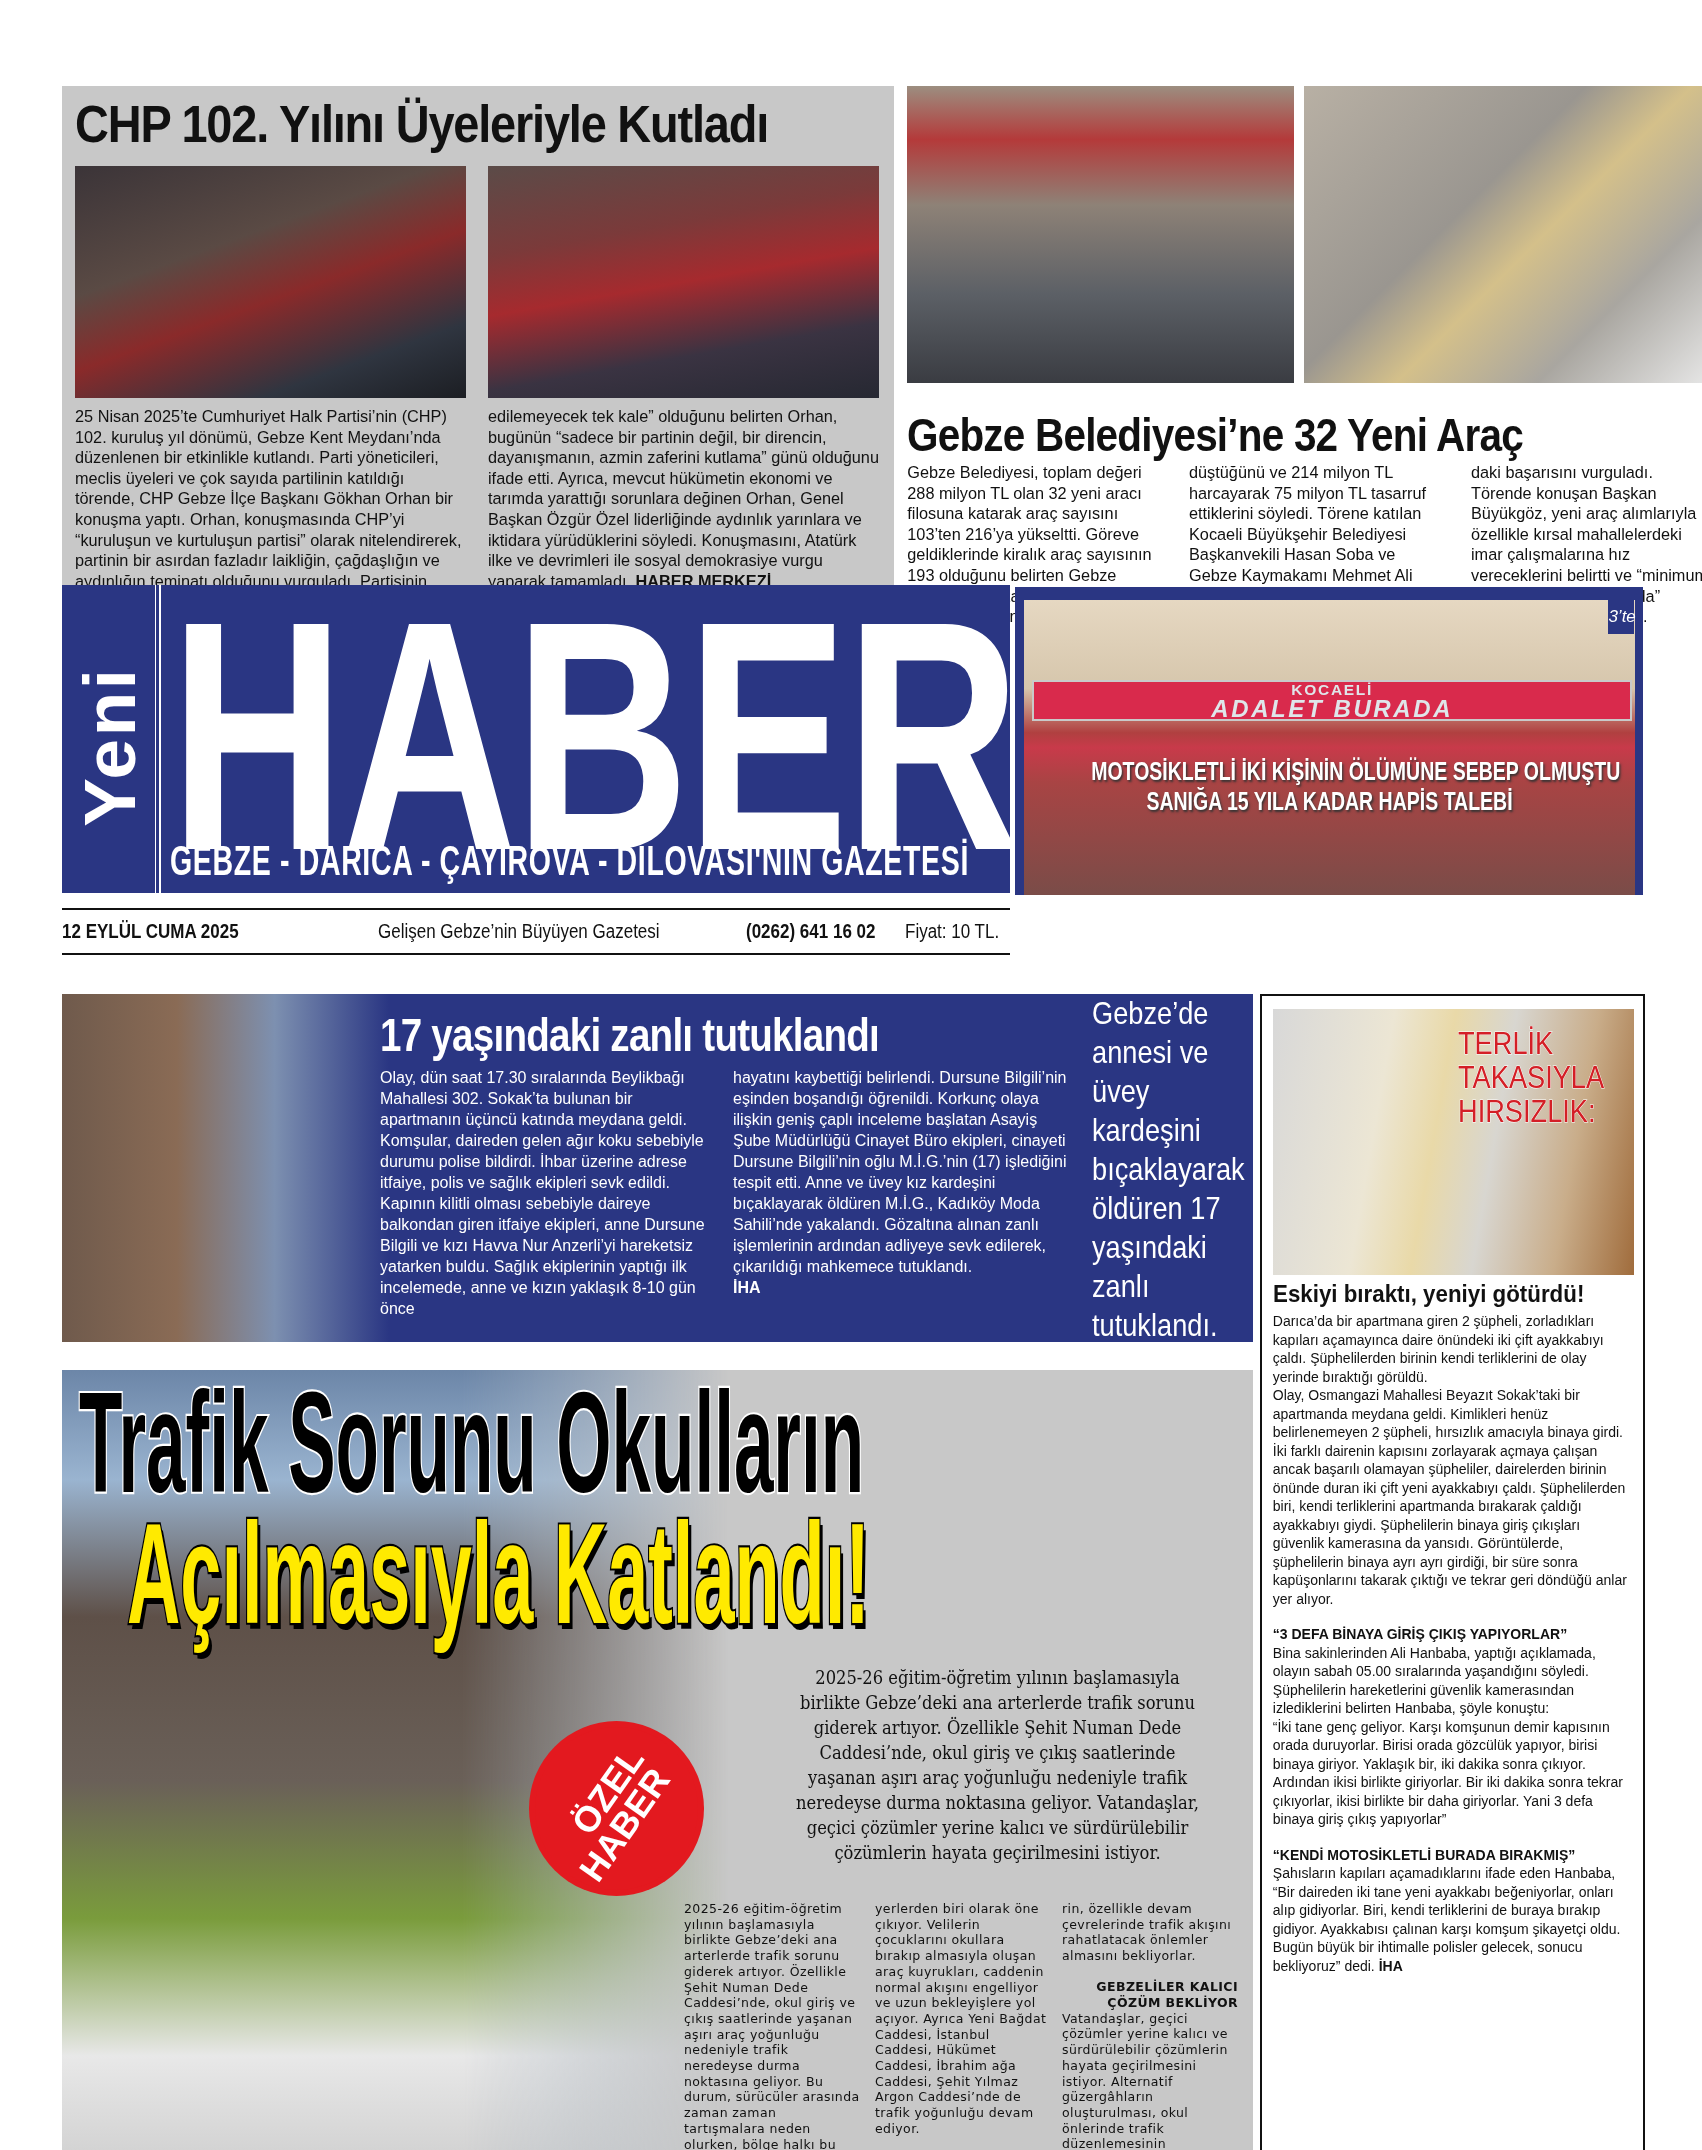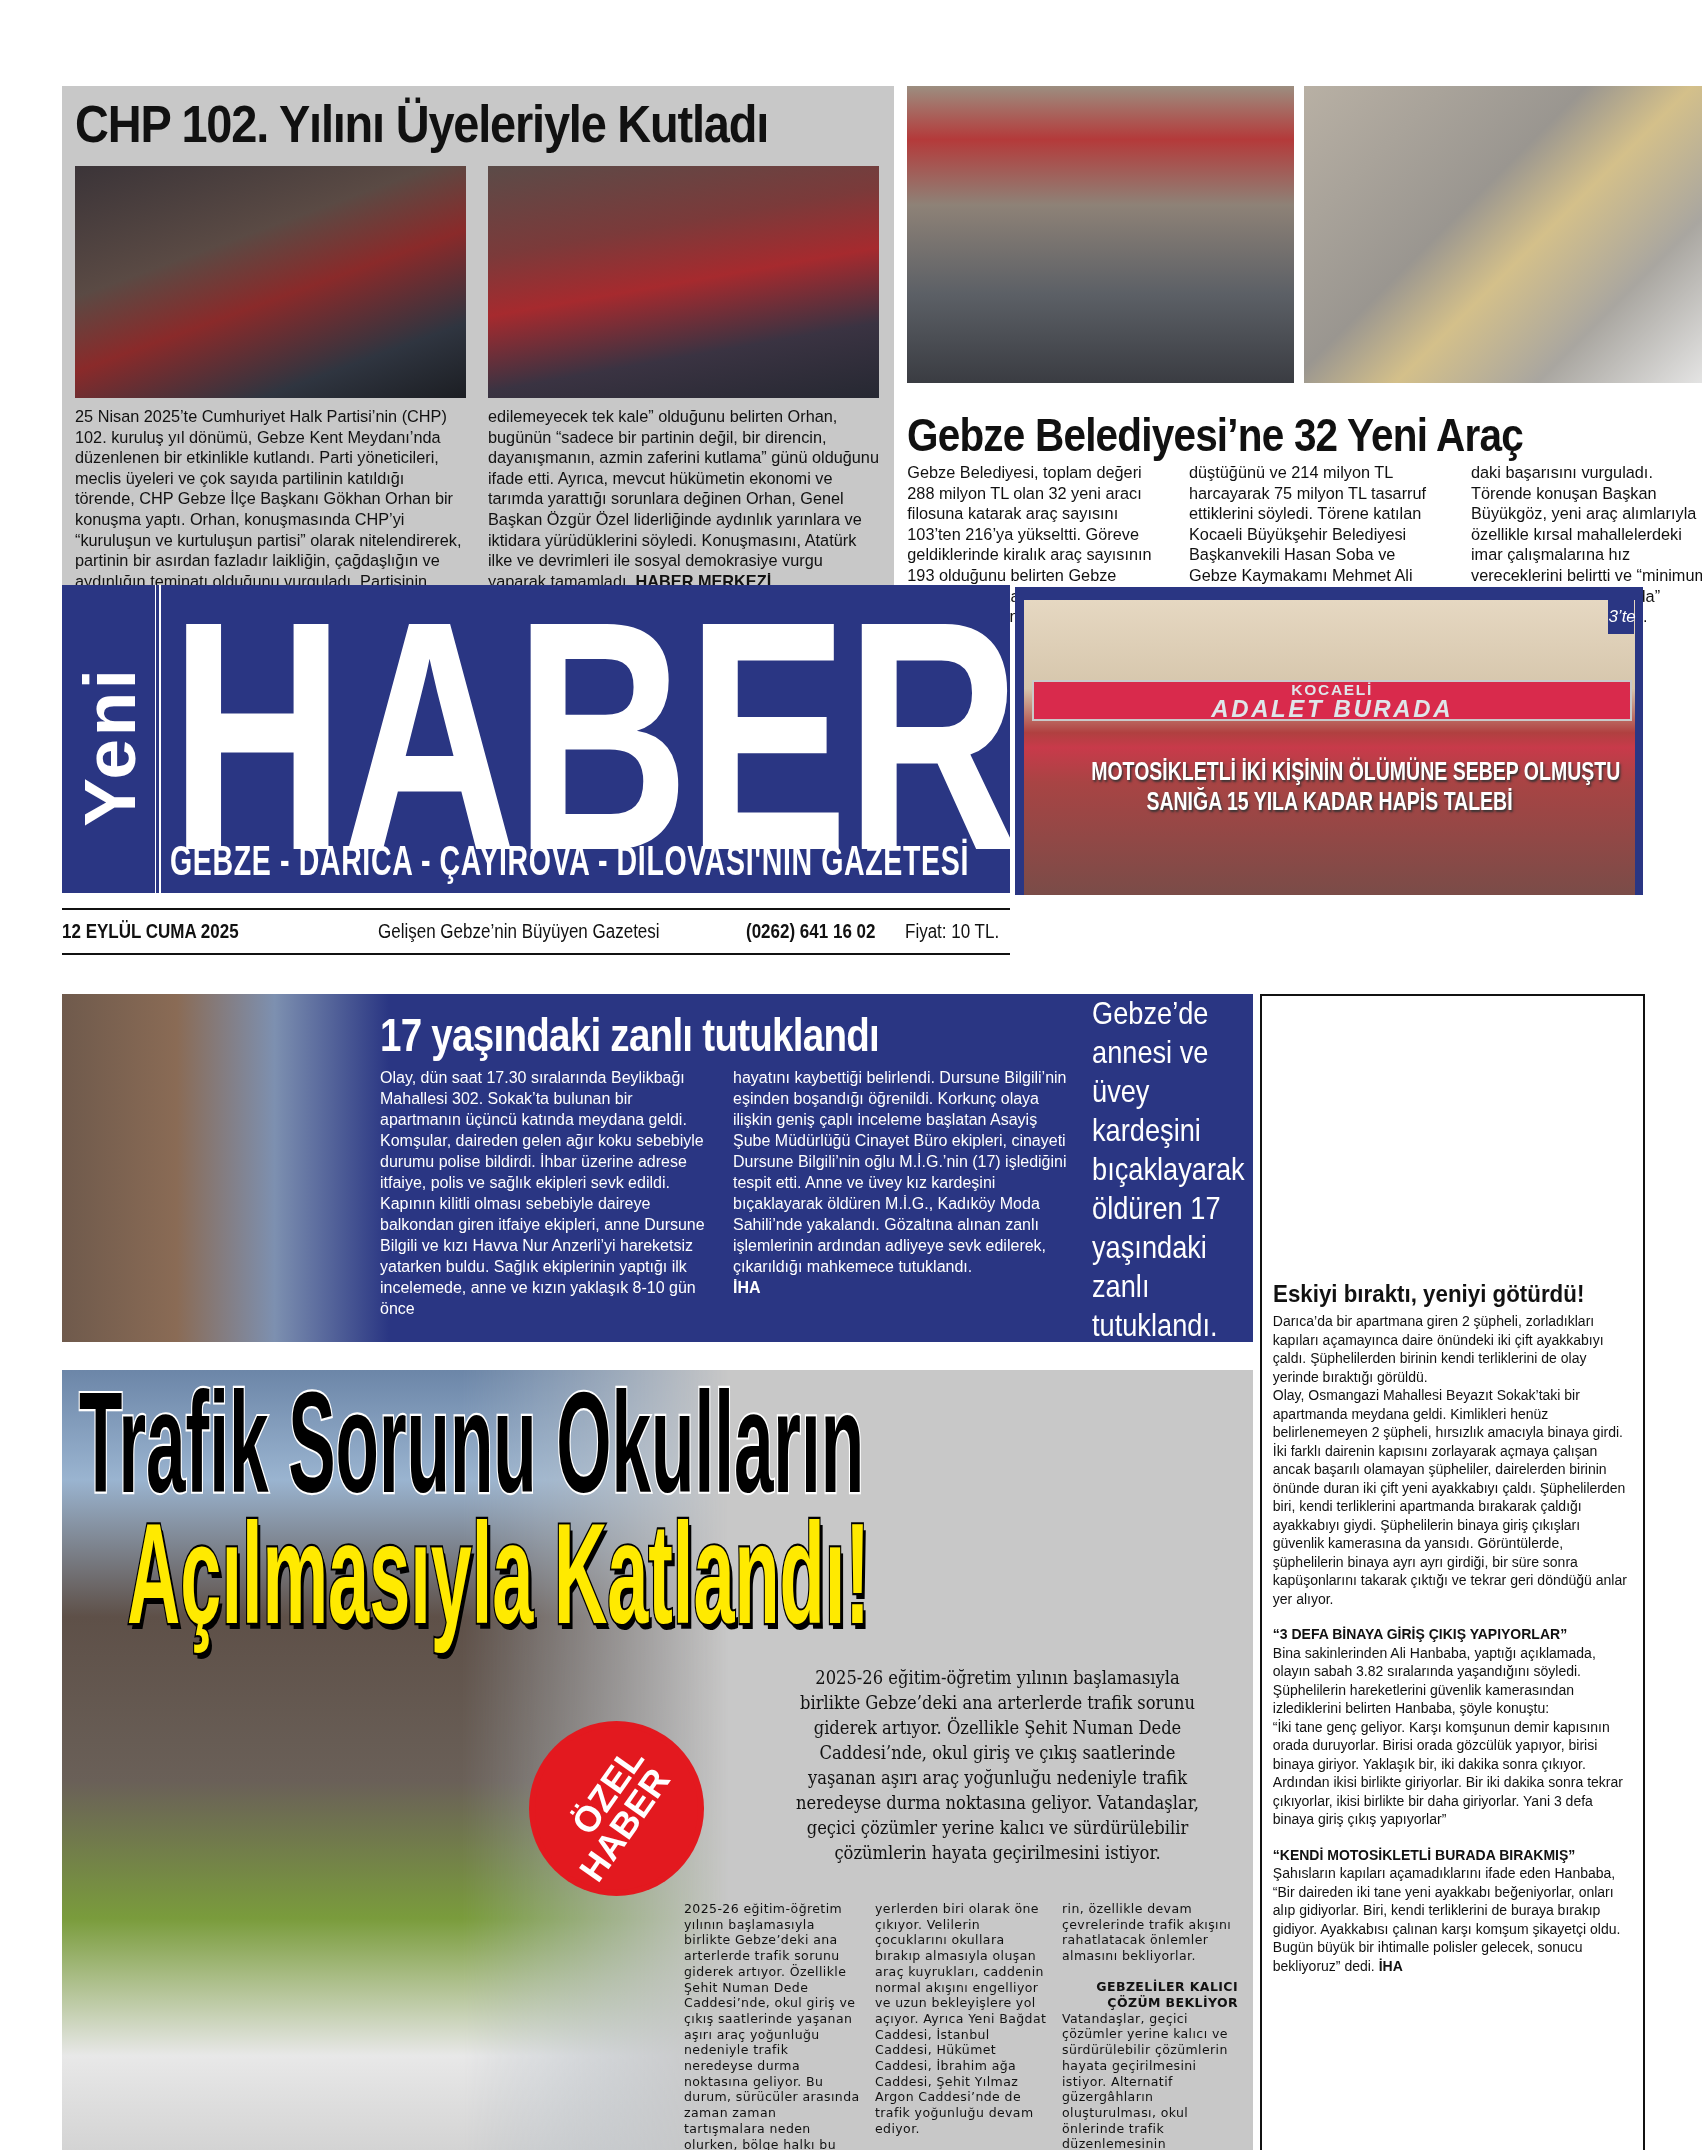--- a/index.html
+++ b/index.html
@@ -148,26 +148,29 @@
   <h2>17 yaşındaki zanlı tutuklandı</h2>
   <p class="col-text narrow c1">Olay, dün saat 17.30 sıralarında Beylikbağı Mahallesi 302. Sokak’ta bulunan bir apartmanın üçüncü katında meydana geldi. Komşular, daireden gelen ağır koku sebebiyle durumu polise bildirdi. İhbar üzerine adrese itfaiye, polis ve sağlık ekipleri sevk edildi. Kapının kilitli olması sebebiyle daireye balkondan giren itfaiye ekipleri, anne Dursune Bilgili ve kızı Havva Nur Anzerli’yi hareketsiz yatarken buldu. Sağlık ekiplerinin yaptığı ilk incelemede, anne ve kızın yaklaşık 8-10 gün önce</p>
   <p class="col-text narrow c2">
     <span>hayatını kaybettiği belirlendi. Dursune Bilgili’nin eşinden boşandığı öğrenildi. Korkunç olaya ilişkin geniş çaplı inceleme başlatan Asayiş Şube Müdürlüğü Cinayet Büro ekipleri, cinayeti Dursune Bilgili’nin oğlu M.İ.G.’nin (17) işlediğini tespit etti. Anne ve üvey kız kardeşini bıçaklayarak öldüren M.İ.G., Kadıköy Moda Sahili’nde yakalandı. Gözaltına alınan zanlı işlemlerinin ardından adliyeye sevk edilerek, çıkarıldığı mahkemece tutuklandı.</span><br>
     <span class="sig">İHA</span>
   </p>
   <div class="spot narrow">Gebze’de annesi ve üvey kardeşini bıçaklayarak öldüren 17 yaşındaki zanlı tutuklandı.</div>
 </section>
 
 <section id="terlik" class="abs">
+  <div class="photo">
+    <div class="kicker">TERLİK TAKASIYLA HIRSIZLIK:</div>
+  </div>
   <h3>Eskiyi bıraktı, yeniyi götürdü!</h3>
   <div class="col-text body">
     <span>Darıca’da bir apartmana giren 2 şüpheli, zorladıkları kapıları açamayınca daire önündeki iki çift ayakkabıyı çaldı. Şüphelilerden birinin kendi terliklerini de olay yerinde bıraktığı görüldü.</span><br>
     <span>Olay, Osmangazi Mahallesi Beyazıt Sokak’taki bir apartmanda meydana geldi. Kimlikleri henüz belirlenemeyen 2 şüpheli, hırsızlık amacıyla binaya girdi. İki farklı dairenin kapısını zorlayarak açmaya çalışan ancak başarılı olamayan şüpheliler, dairelerden birinin önünde duran iki çift yeni ayakkabıyı çaldı. Şüphelilerden biri, kendi terliklerini apartmanda bırakarak çaldığı ayakkabıyı giydi. Şüphelilerin binaya giriş çıkışları güvenlik kamerasına da yansıdı. Görüntülerde, şüphelilerin binaya ayrı ayrı girdiği, bir süre sonra kapüşonlarını takarak çıktığı ve tekrar geri döndüğü anlar yer alıyor.</span>
     <span class="sub">“3 DEFA BİNAYA GİRİŞ ÇIKIŞ YAPIYORLAR”</span>
-    <span>Bina sakinlerinden Ali Hanbaba, yaptığı açıklamada, olayın sabah 3.82 sıralarında yaşandığını söyledi. Şüphelilerin hareketlerini güvenlik kamerasından izlediklerini belirten Hanbaba, şöyle konuştu:</span><br>
+    <span>Bina sakinlerinden Ali Hanbaba, yaptığı açıklamada, olayın sabah 05.00 sıralarında yaşandığını söyledi. Şüphelilerin hareketlerini güvenlik kamerasından izlediklerini belirten Hanbaba, şöyle konuştu:</span><br>
     <span>“İki tane genç geliyor. Karşı komşunun demir kapısının orada duruyorlar. Birisi orada gözcülük yapıyor, birisi binaya giriyor. Yaklaşık bir, iki dakika sonra çıkıyor. Ardından ikisi birlikte giriyorlar. Bir iki dakika sonra tekrar çıkıyorlar, ikisi birlikte bir daha giriyorlar. Yani 3 defa binaya giriş çıkış yapıyorlar”</span>
     <span class="sub">“KENDİ MOTOSİKLETLİ BURADA BIRAKMIŞ”</span>
     <span>Şahısların kapıları açamadıklarını ifade eden Hanbaba, “Bir daireden iki tane yeni ayakkabı beğeniyorlar, onları alıp gidiyorlar. Biri, kendi terliklerini de buraya bırakıp gidiyor. Ayakkabısı çalınan karşı komşum şikayetçi oldu. Bugün büyük bir ihtimalle polisler gelecek, sonucu bekliyoruz” dedi.</span>
     <span class="sig">İHA</span>
   </div>
 </section>
 
 <section id="traffic" class="abs">
   <div class="bgphoto"></div>
   <div class="hl1">Trafik Sorunu Okulların</div>

